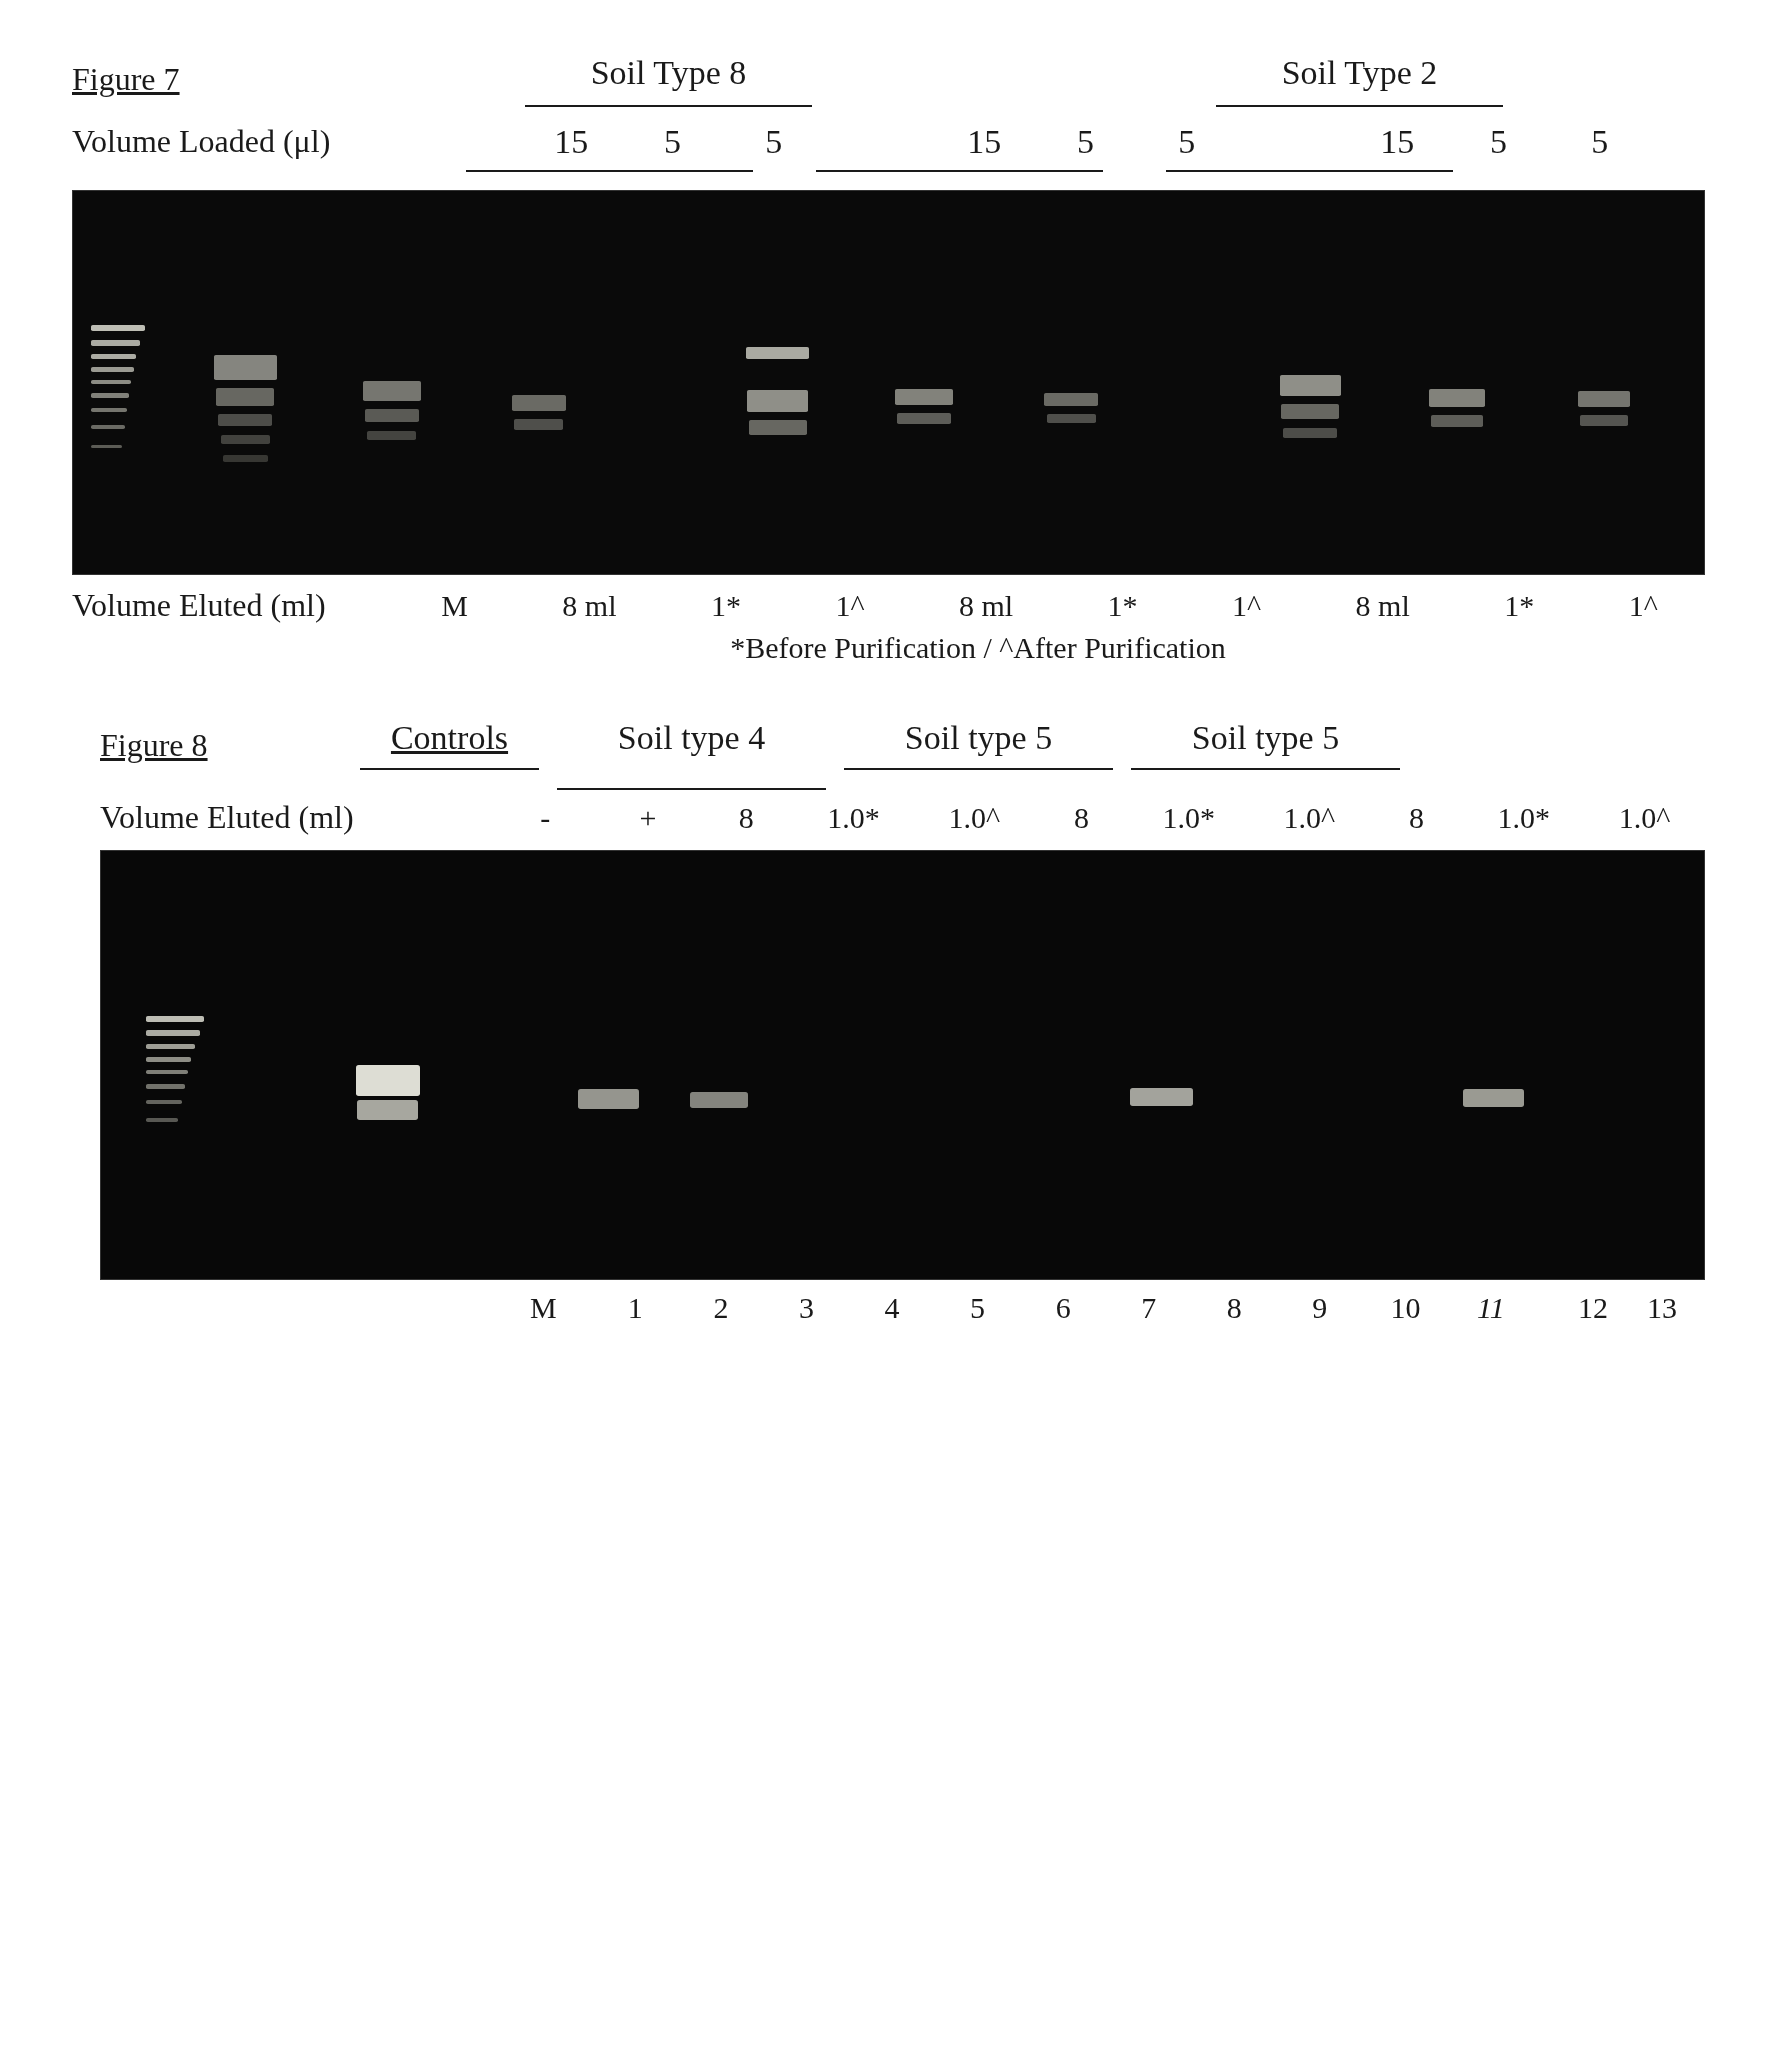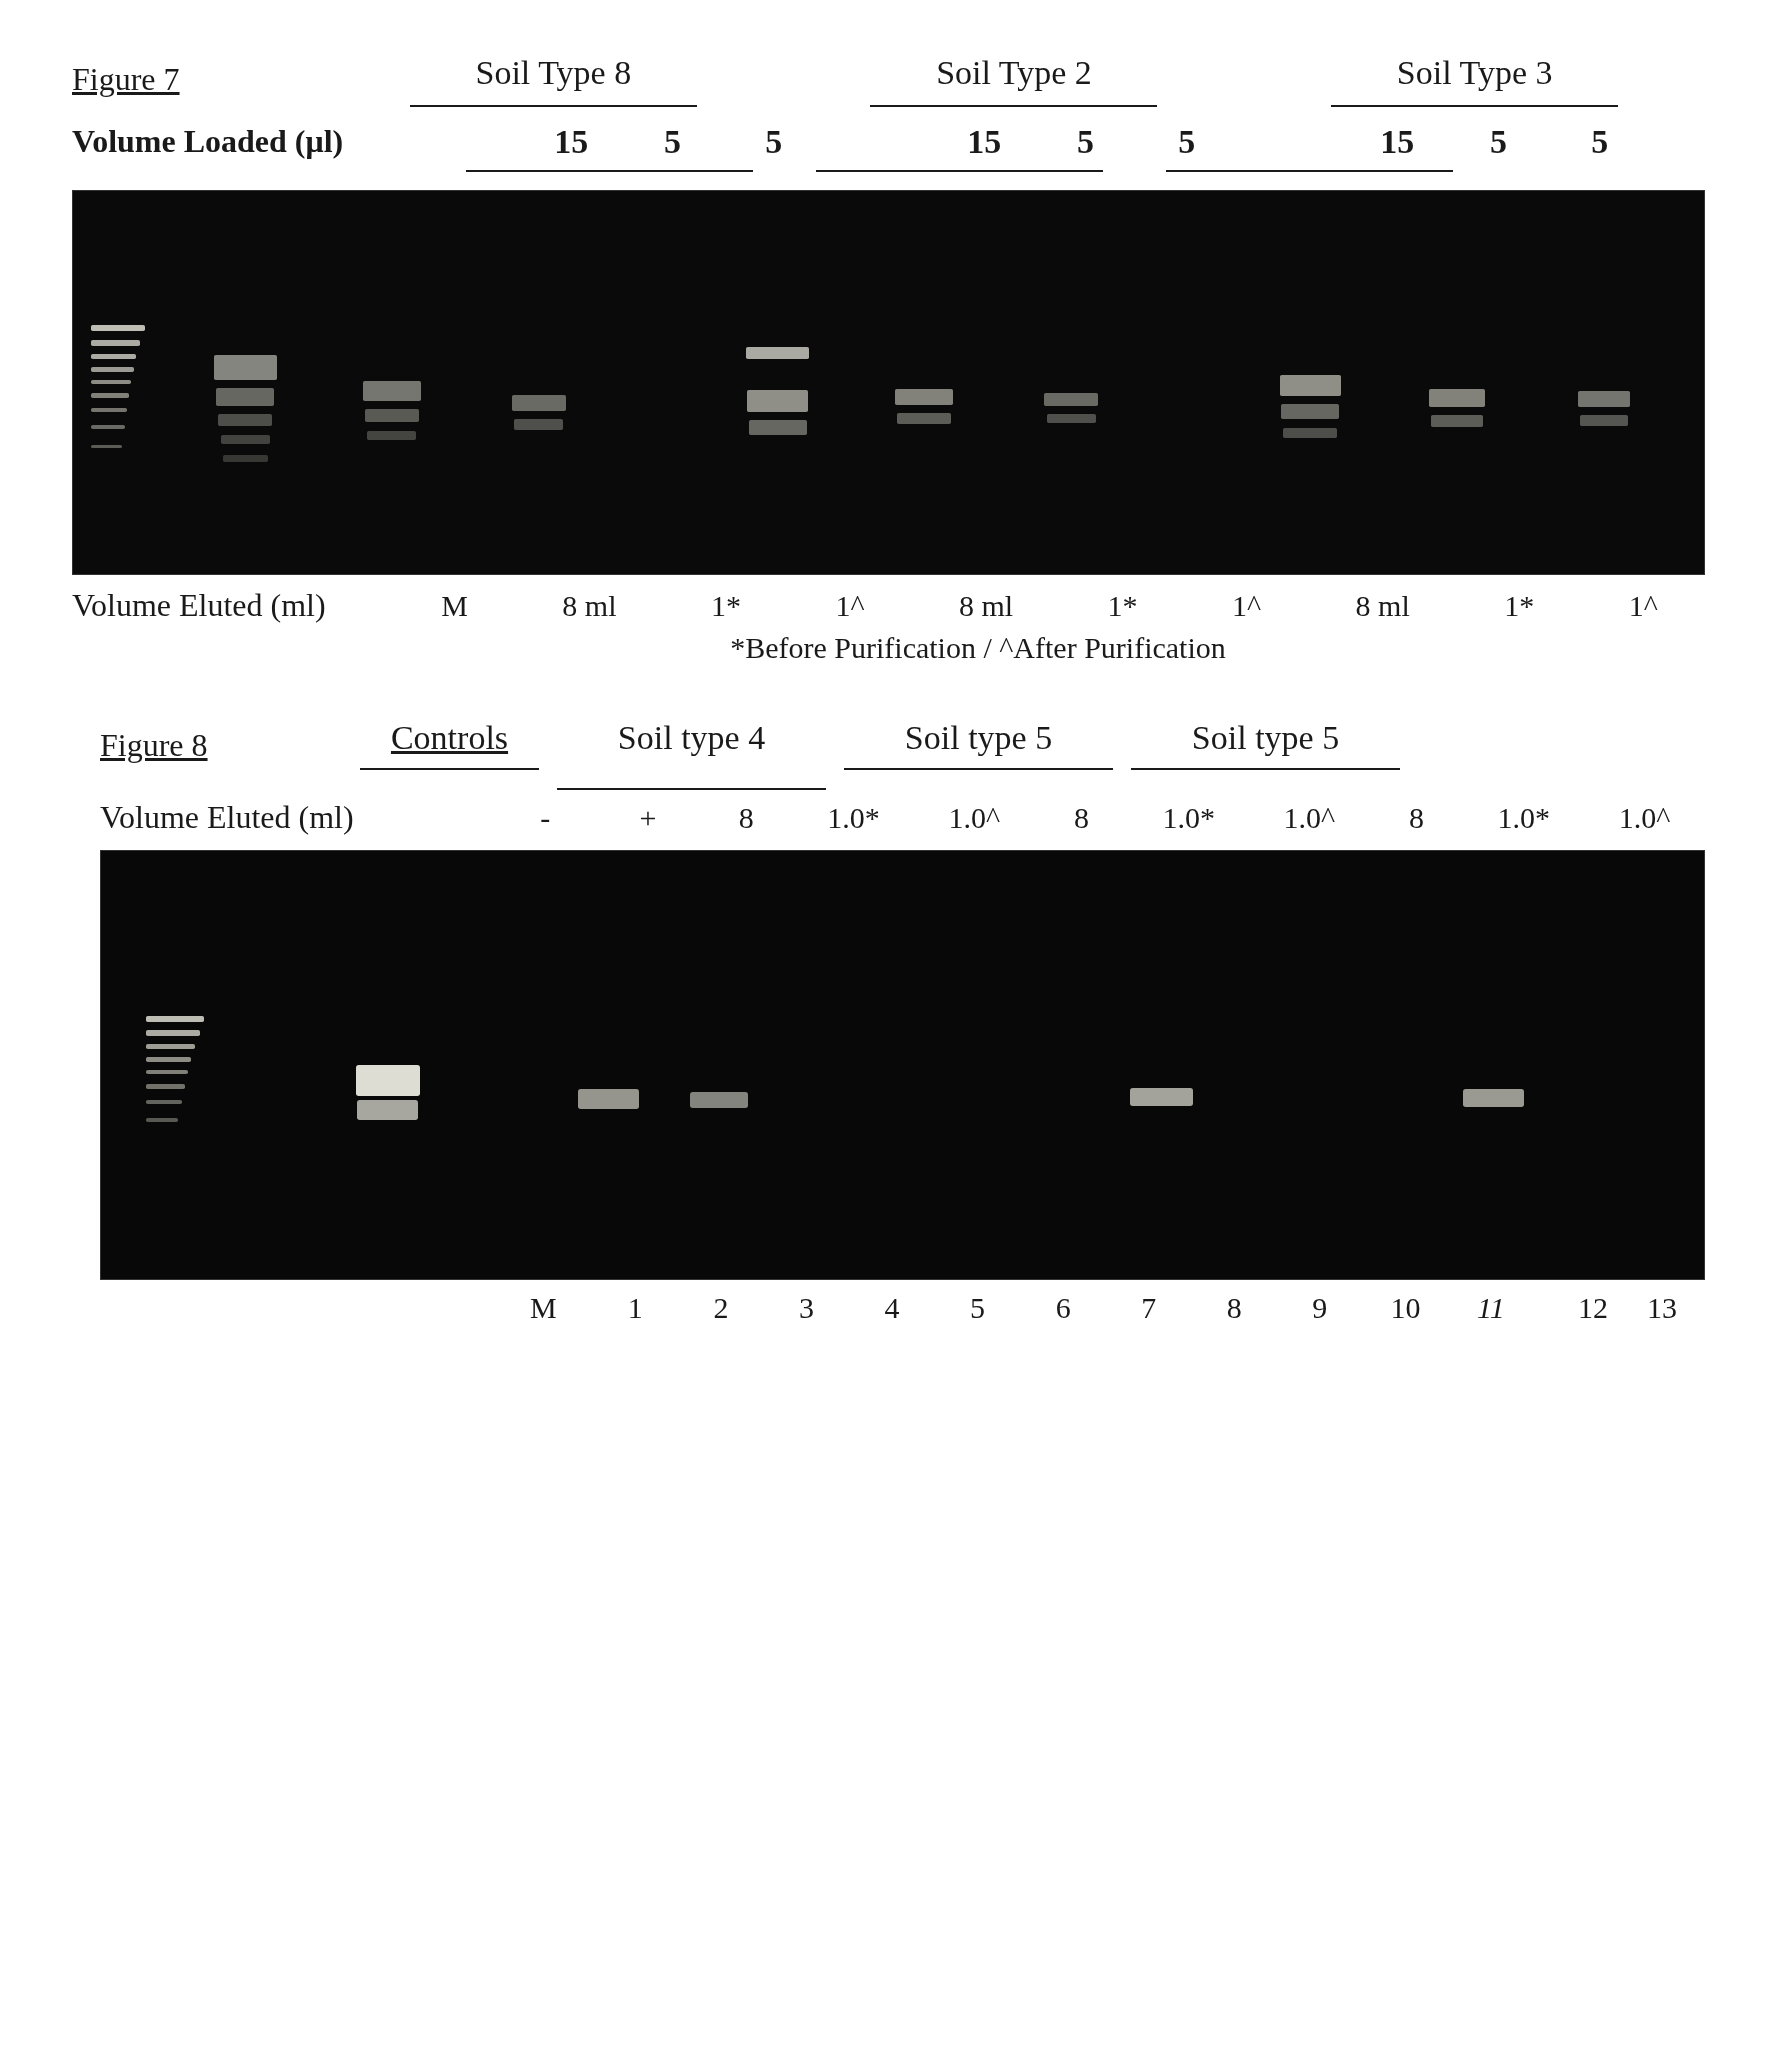--- a/index.html
+++ b/index.html
@@ -54,21 +54,20 @@
     .soil-type-line {
       width: 100%;
       border-top: 2.2px solid #1a1a1a;
       margin-bottom: 7.2px;
     }
 
     .volume-loaded-row {
       display: flex;
       align-items: center;
       margin: 9px 0 9px 0;
-      font-weight: bold;
     }
 
     .row-label {
       font-size: 32px;
       min-width: 322px;
       flex-shrink: 0;
     }
 
     .volume-values {
       display: flex;
@@ -197,24 +196,20 @@
 
   <div class="figure-header">
     <div class="figure-label">Figure 7</div>
     <div class="soil-types-header">
       <div class="soil-type-group" style="width:304px;">
         <div class="soil-type-label">Soil Type 8</div>
         <div class="soil-type-line" style="width:287px;"></div>
       </div>
       <div class="soil-type-group" style="width:304px;">
         <div class="soil-type-label">Soil Type 2</div>
-        <div class="soil-type-line" style="width:287px;"></div>
-      </div>
-      <div class="soil-type-group" style="width:304px;">
-        <div class="soil-type-label">Soil Type 3</div>
         <div class="soil-type-line" style="width:287px;"></div>
       </div>
     </div>
   </div>
 
   <div class="volume-loaded-row">
     <div class="row-label">Volume Loaded (μl)</div>
     <div class="volume-values">
 
       <div class="vol-group" style="width:304px; justify-content:space-around;">

